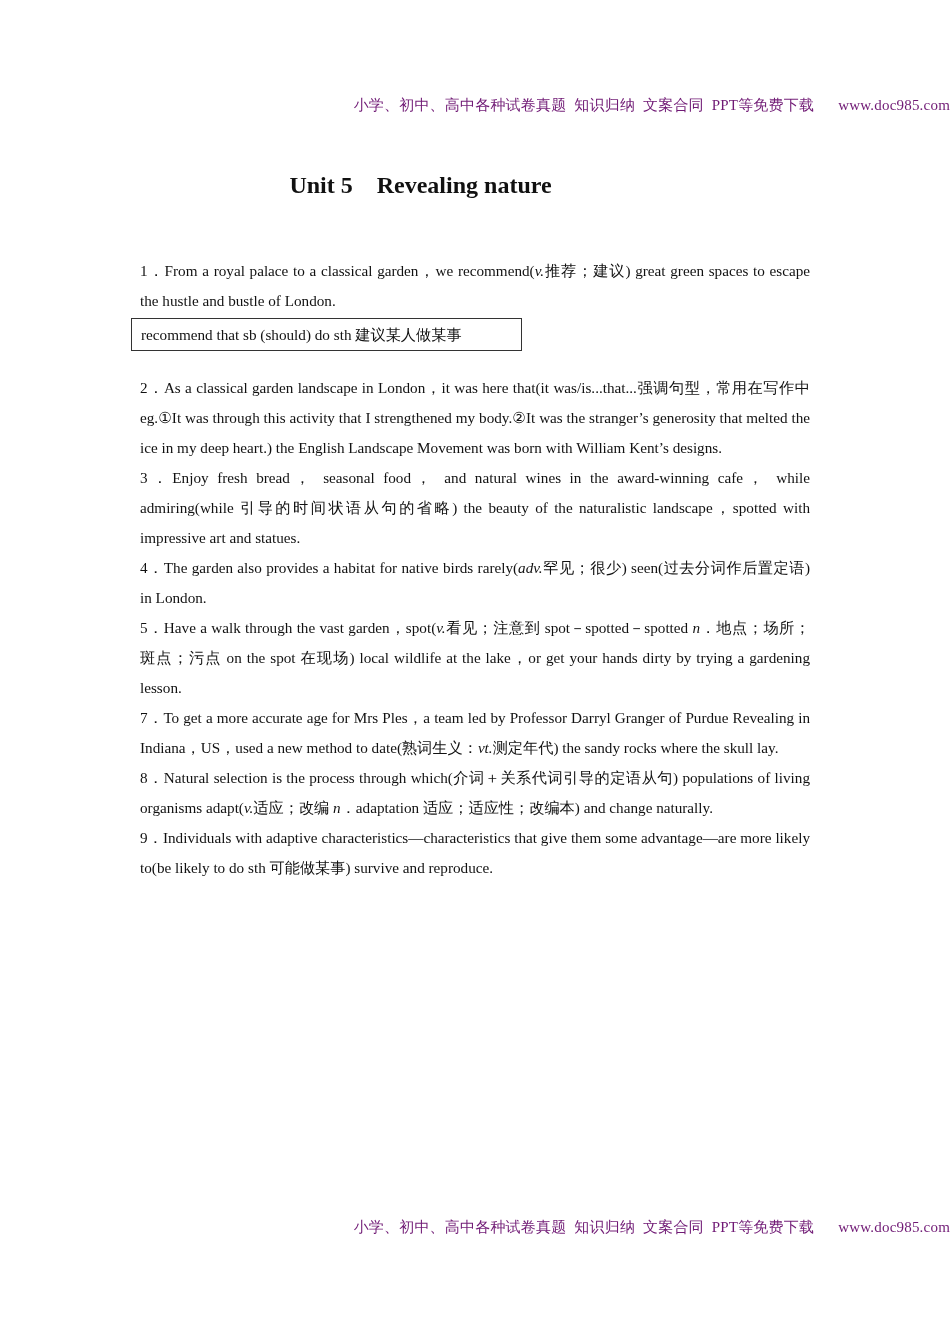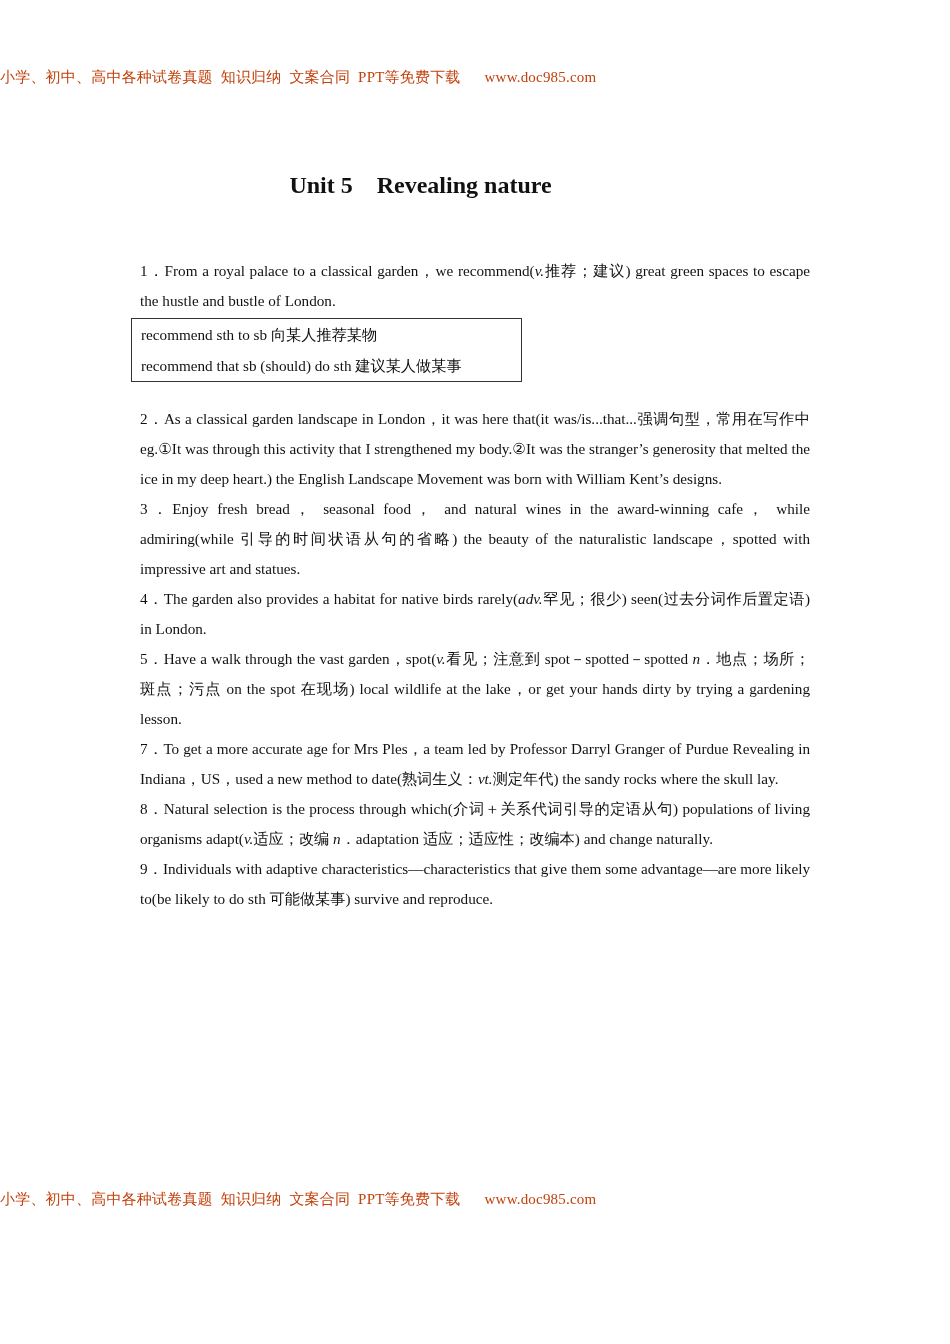--- a/index.html
+++ b/index.html
@@ -12,25 +12,26 @@
       height: 1344px;
       position: relative;
       overflow: hidden;
       font-family: "Liberation Serif", "DejaVu Serif", serif;
       color: #111111;
     }
     .header, .footer {
       position: absolute;
       left: 0;
       width: 950px;
-      text-align: left;
+      text-align: right;
       font-size: 15px;
-      color: #c2410c;
+      color: #701a75;
       white-space: pre;
       letter-spacing: 0.2px;
+      margin-top: 28px;
     }
     .header { top: 68px; }
     .footer { top: 1190px; }
     .header .url, .footer .url { margin-left: 24px; }
     .title {
       position: absolute;
       top: 172px;
       left: 0;
       width: 841px;
       text-align: center;
@@ -62,21 +63,20 @@
 </head>
 <body>
 
 <div class="header"><span>小学、初中、高中各种试卷真题  知识归纳  文案合同  PPT等免费下载</span><span class="url">www.doc985.com</span></div>
 
 <div class="title">Unit 5    Revealing nature</div>
 
 <div class="content" id="content">
     <p class="para"><span>1．</span><span>From a royal palace to a classical garden，we </span><b>recommend</b><span>(</span><i>v.</i><span>推荐；建议) great green spaces to escape the hustle and bustle of London.</span></p>
     <div class="box">
-      <div class="box-line">recommend sth to sb 向某人推荐某物</div>
       <div class="box-line">recommend that sb (should) do sth 建议某人做某事</div>
     </div>
     <p class="para"><span>2．</span><span>As a classical garden landscape in London，</span><b>it was</b><span> here </span><b>that</b><span>(it was/is...that...强调句型，常用在写作中  eg.①It was through this activity that I strengthened my body.②It was the stranger’s generosity that melted the ice in my deep heart.) the English Landscape Movement was born with William Kent’s designs.</span></p>
     <p class="para"><span>3．</span><span>Enjoy fresh bread， seasonal food， and natural wines in the award-winning cafe， </span><b>while admiring</b><span>(while 引导的时间状语从句的省略) the beauty of the naturalistic landscape，spotted with impressive art and statues.</span></p>
     <p class="para"><span>4．</span><span>The garden also provides a habitat for native birds </span><b>rarely</b><span>(</span><i>adv.</i><span>罕见；很少) </span><b>seen</b><span>(过去分词作后置定语) in London.</span></p>
     <p class="para"><span>5．</span><span>Have a walk through the vast garden，</span><b>spot</b><span>(</span><i>v.</i><span>看见；注意到  spot－spotted－spotted </span><i>n</i><span>．地点；场所；斑点；污点  on the spot 在现场) local wildlife at the lake，or get your hands dirty by trying a gardening lesson.</span></p>
     <p class="para"><span>7．</span><span>To get a more accurate age for Mrs Ples，a team led by Professor Darryl Granger of Purdue Revealing in Indiana，US，used a new method to </span><b>date</b><span>(熟词生义：</span><i>vt.</i><span>测定年代) the sandy rocks where the skull lay.</span></p>
     <p class="para"><span>8．</span><span>Natural selection is the process </span><b>through which</b><span>(介词＋关系代词引导的定语从句) populations of living organisms </span><b>adapt</b><span>(</span><i>v.</i><span>适应；改编  </span><i>n</i><span>．adaptation 适应；适应性；改编本) and change naturally.</span></p>
     <p class="para"><span>9．</span><span>Individuals with adaptive characteristics—characteristics that give them some advantage—</span><b>are</b><span> more </span><b>likely to</b><span>(be likely to do sth 可能做某事) survive and reproduce.</span></p>
   </div>

